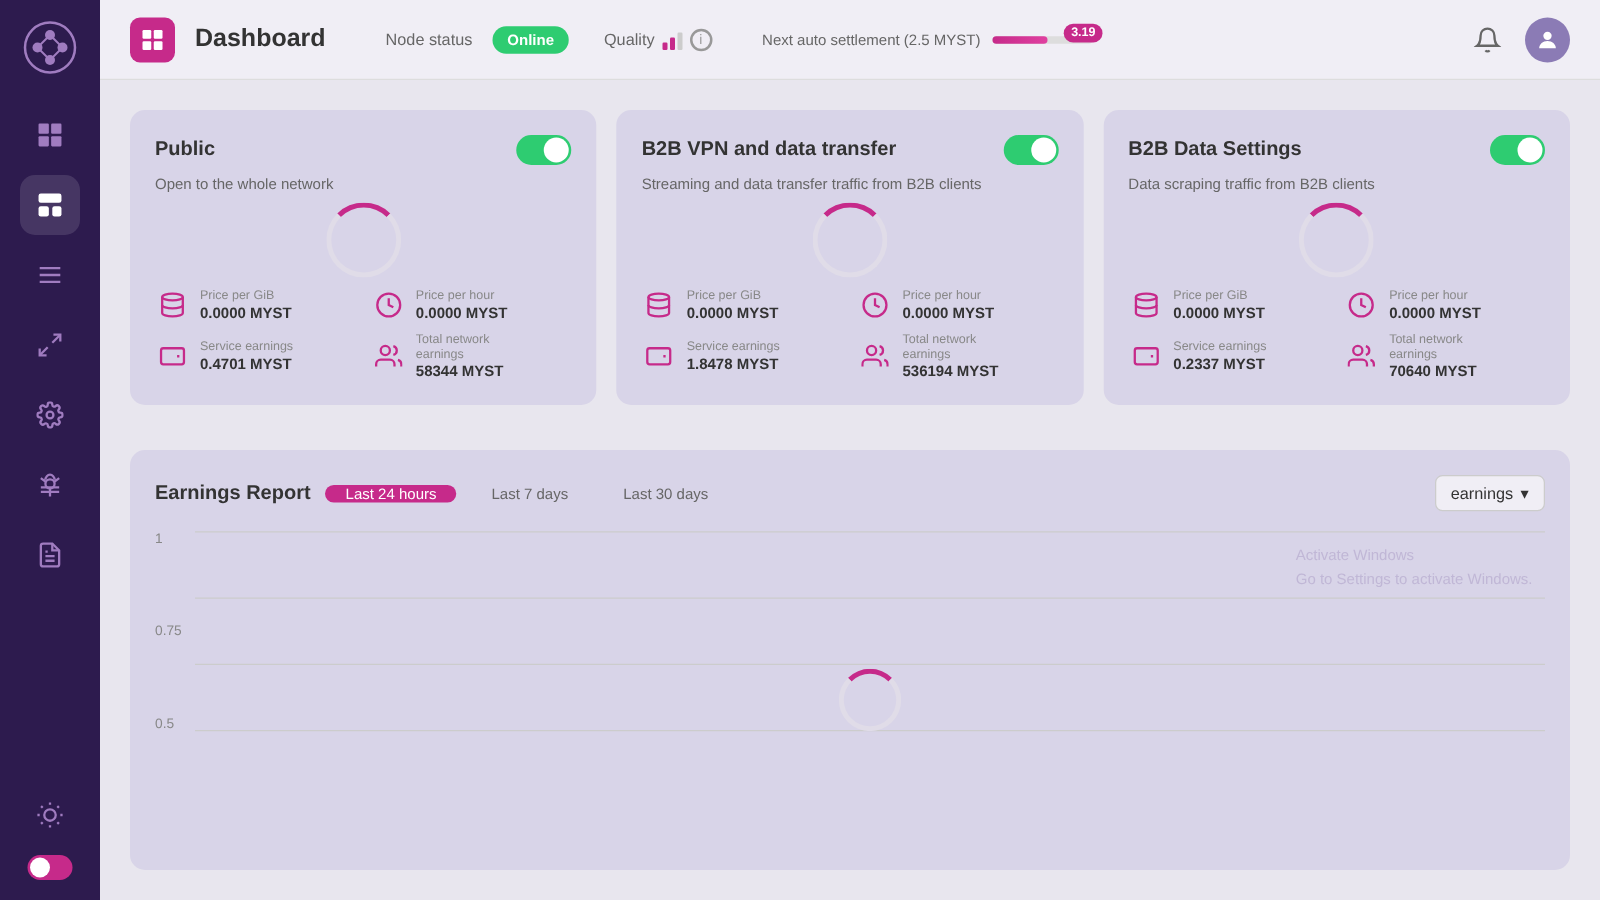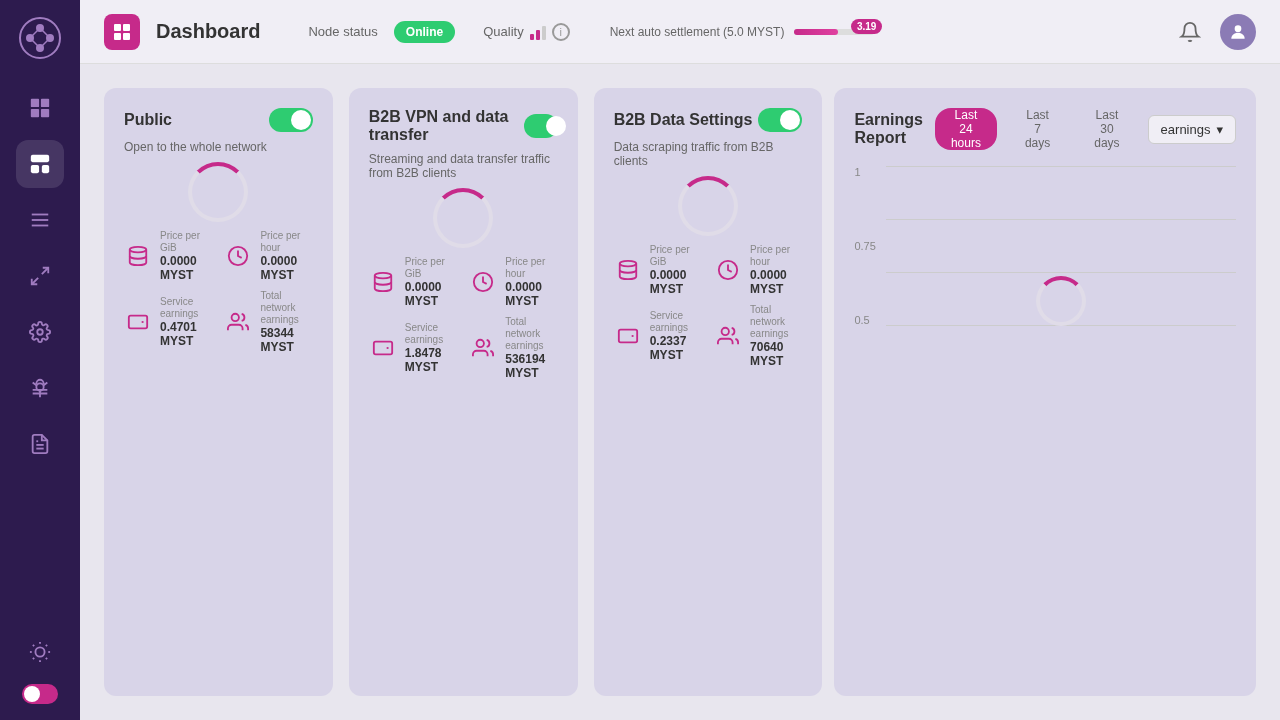--- a/index.html
+++ b/index.html
@@ -195,22 +195,22 @@
       background: #8B7BB5;
       color: white;
     }
 
     
     .content {
       flex: 1;
       padding: 24px;
       overflow-y: auto;
       display: flex;
-      flex-direction: row;
-      gap: 12px;
+      flex-direction: column;
+      gap: 36px;
     }
 
     
     .cards-row {
       display: flex;
       gap: 16px;
     }
 
     .service-card {
       flex: 1;
@@ -491,21 +491,21 @@
       <span class="quality-label">Quality</span>
       <div class="quality-bars">
         <div class="quality-bar" style="height:6px;"></div>
         <div class="quality-bar" style="height:10px;"></div>
         <div class="quality-bar" style="height:14px;background:#ccc;"></div>
       </div>
       <div class="info-icon">i</div>
     </div>
 
     <div class="settlement-section">
-      <span class="settlement-label">Next auto settlement (5.0 MYST)</span>
+      <span class="settlement-label">Next auto settlement (2.5 MYST)</span>
       <div style="position:relative;">
         <div class="settlement-bar-container">
           <div class="settlement-bar-fill"></div>
           <span class="settlement-badge">3.19</span>
         </div>
       </div>
     </div>
 
     <div class="header-spacer"></div>
 
@@ -742,18 +742,21 @@
           <span>0.5</span>
         </div>
         <div style="flex:1;margin-left:32px;position:relative;">
           <div class="chart-line" style="top:0%;"></div>
           <div class="chart-line" style="top:33%;"></div>
           <div class="chart-line" style="top:66%;"></div>
           <div class="chart-line" style="bottom:0;top:auto;"></div>
           <div style="position:absolute;bottom:0;left:50%;transform:translateX(-50%);">
             <div class="chart-spinner"></div>
           </div>
+          <div style="position:absolute;top:10px;right:10px;color:rgba(150,130,180,0.35);font-size:12px;line-height:1.6;">
+            Activate Windows<br>Go to Settings to activate Windows.
+          </div>
         </div>
       </div>
     </div>
 
   </div>
 </div>
 
 </body></html>

